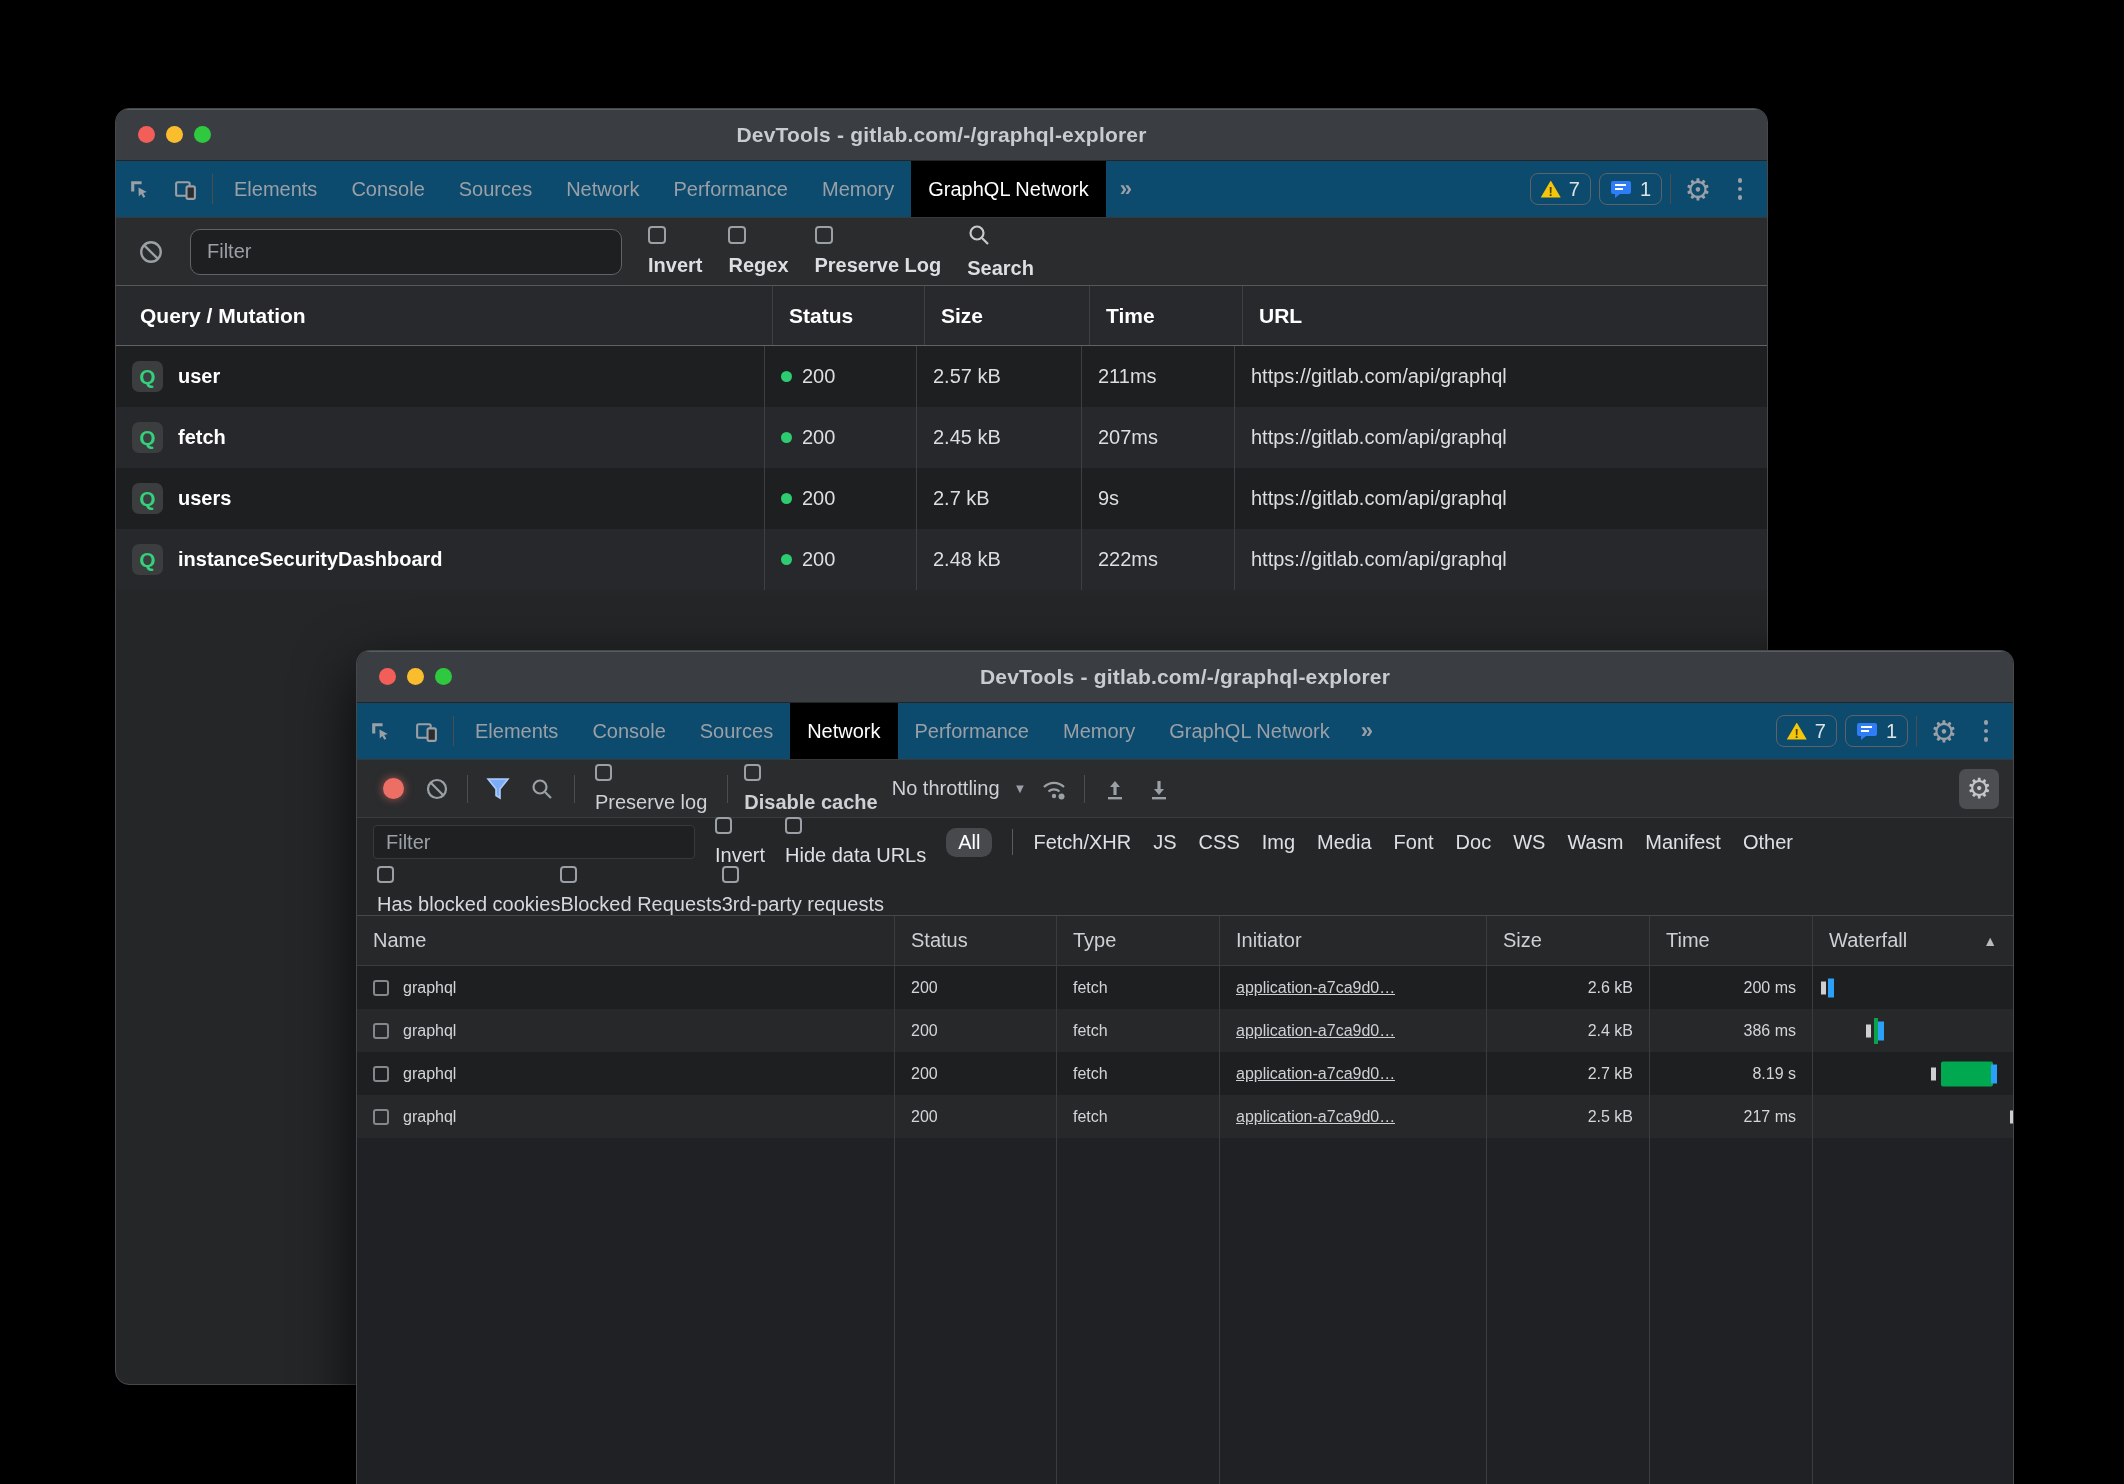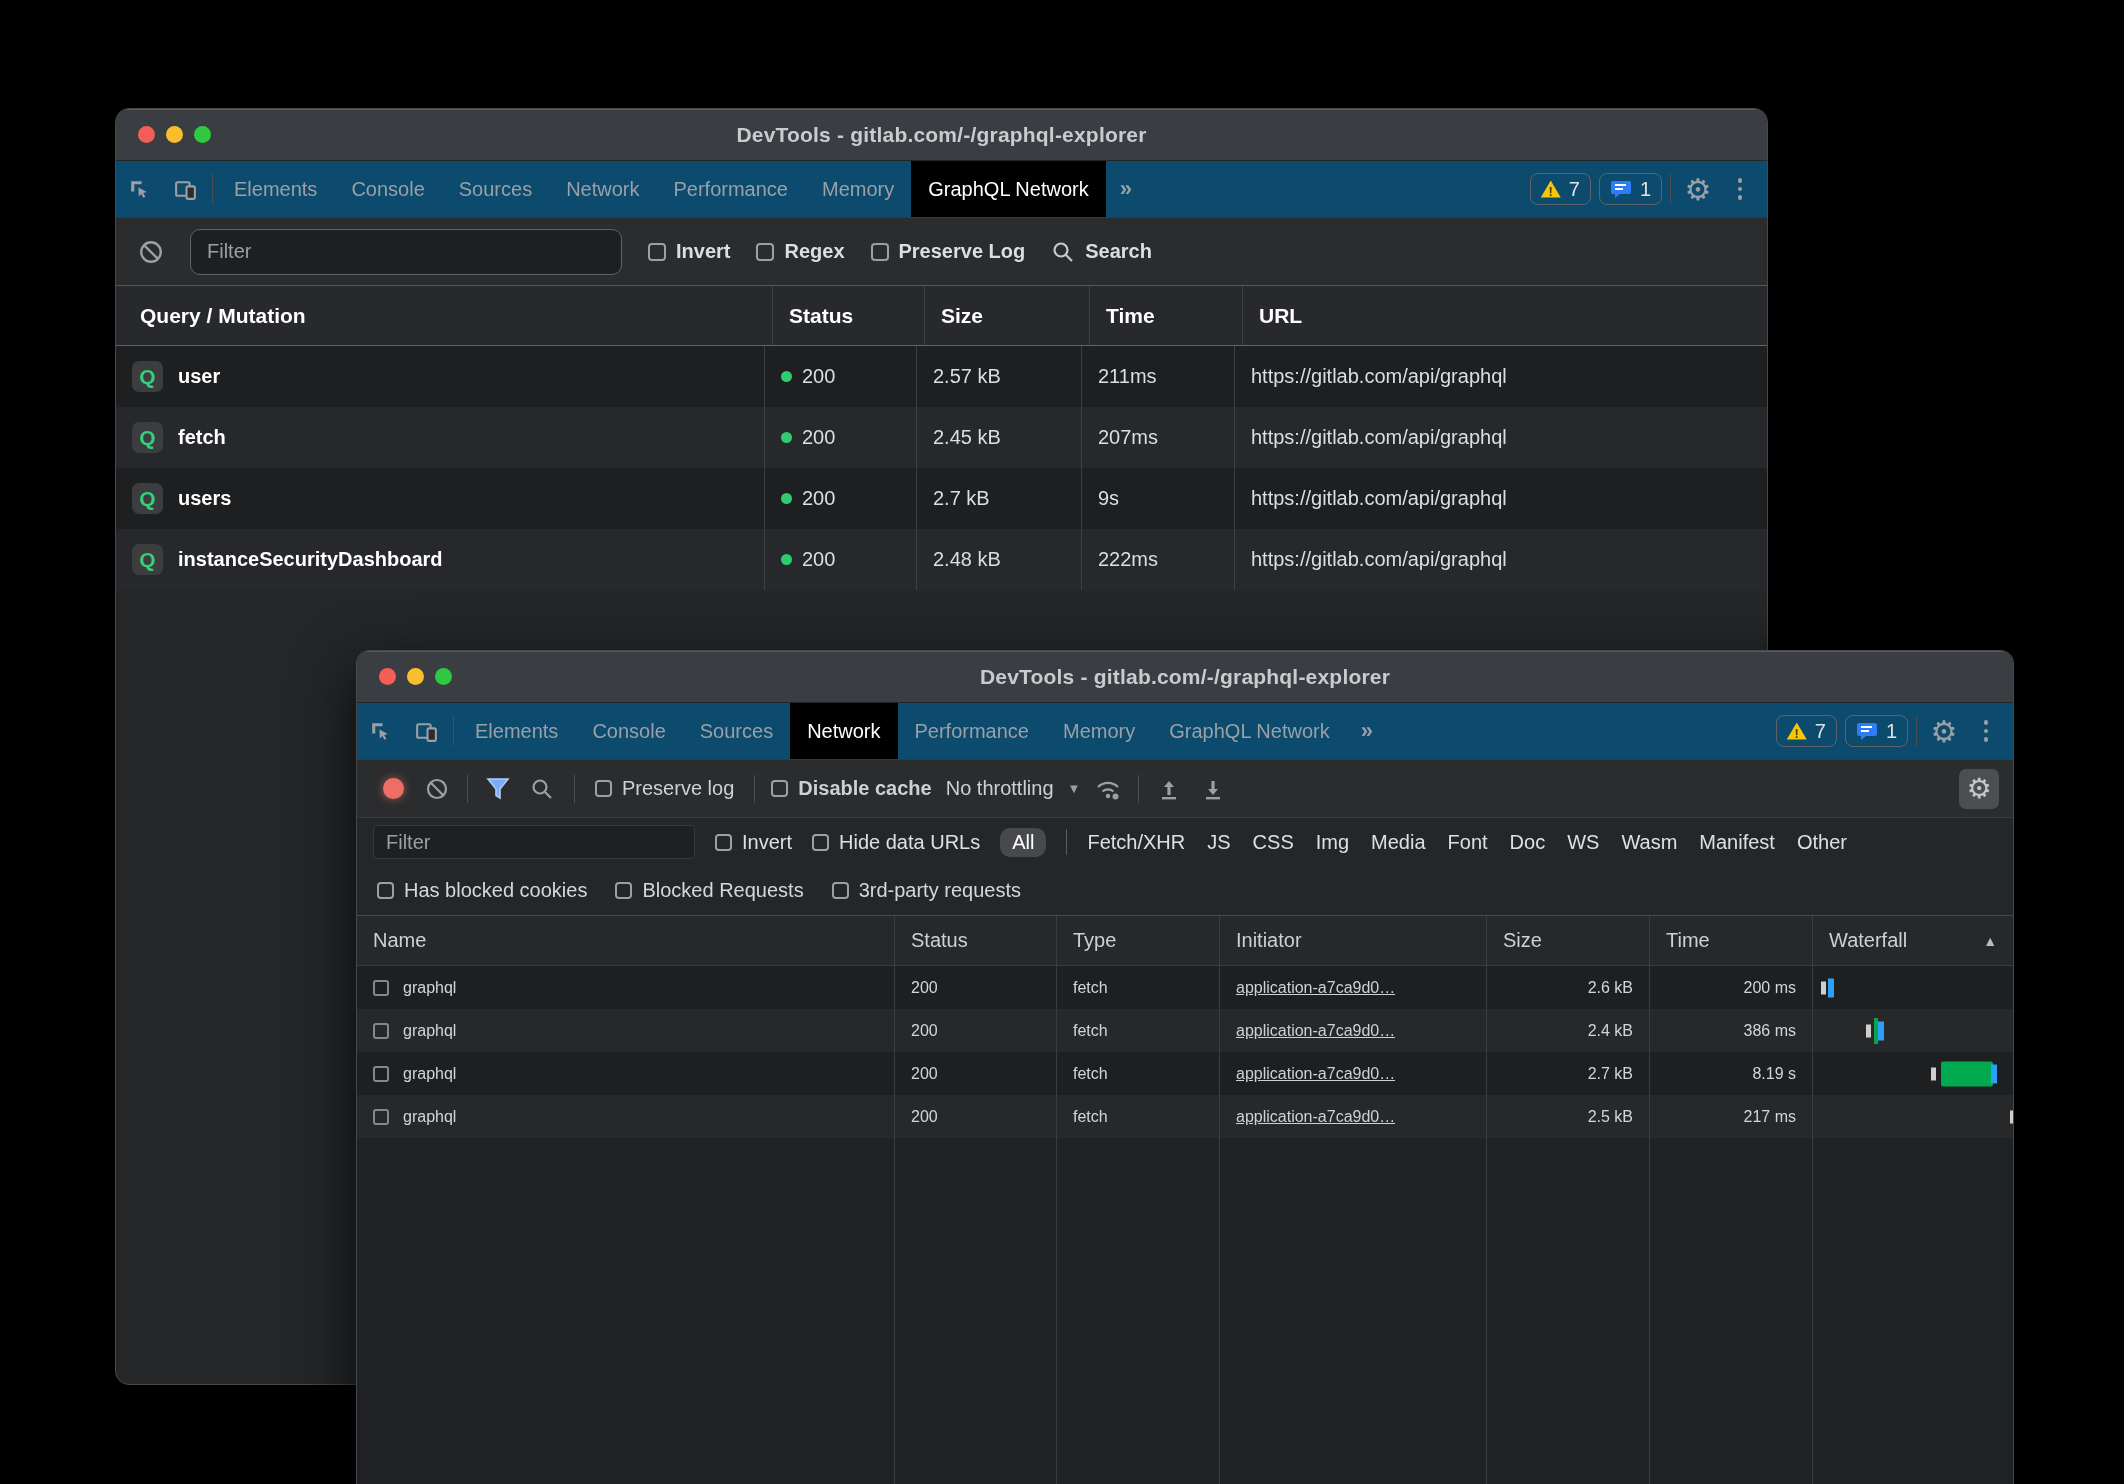--- a/index.html
+++ b/index.html
@@ -34,21 +34,21 @@
   .warn-tri { width:20px; height:17px; background:#f5c60a;
     clip-path:polygon(50% 0,100% 100%,0 100%); position:relative; }
   .warn-tri::after { content:"!"; position:absolute; left:50%; bottom:-1px; transform:translateX(-50%);
     color:#513f00; font-size:13px; font-weight:700; }
   .gearbtn { display:flex; align-items:center; justify-content:center; width:46px; color:#9aa0a6; font-size:30px; }
   .kebab { display:flex; flex-direction:column; justify-content:center; align-items:center; gap:4px; width:38px; margin-right:8px; }
   .kebab i { width:4.5px; height:4.5px; border-radius:50%; background:#9aa0a6; }
 
   
   .cbx { width:18px; height:18px; border:2px solid #9aa0a6; border-radius:4px; flex:none; }
-  .cbl { display:flex; align-items:center; gap:10px; white-space:nowrap; }
+  .cbl { display:flex; align-items:flex-start; gap:10px; white-space:nowrap;flex-direction:column; }
   svg { display:block; }
 
   
   .b-filterbar { height:68px; background:#2a2c2e; display:flex; align-items:center; gap:26px;
     padding:0 22px; border-bottom:1px solid #55575a; }
   .b-filterbar .lbl { color:#dcdee1; font-size:20px; font-weight:600; }
   .b-input { width:432px; height:46px; background:#1d1f21; border:1px solid #606368; border-radius:10px;
     color:#e8eaed; font-size:20px; padding:0 16px; outline:none; }
   .b-input::placeholder { color:#9aa0a6; }
 
@@ -80,21 +80,21 @@
   .f-filterrow { height:48px; background:#242628; display:flex; align-items:center; gap:20px; padding:0 16px;
     color:#dde0e3; font-size:20px; }
   .f-input { width:322px; height:34px; background:#1e2022; border:1px solid #37393b; border-radius:4px;
     color:#e8eaed; font-size:20px; padding:0 12px; outline:none; }
   .f-input::placeholder { color:#9aa0a6; }
   .f-filterrow .cbx, .f-optrow .cbx { width:17px; height:17px; }
   .chips { display:flex; align-items:center; gap:22px; white-space:nowrap; }
   .chip { color:#dde0e3; cursor:default; }
   .chip.active { background:#47494d; border-radius:10px; padding:3px 12px; color:#fff; }
   .chip-sep { width:1px; height:26px; background:#5a5c5e; margin:0 -2px; }
-  .f-optrow { height:50px; background:#242628; display:flex; align-items:center; gap:28px; padding:0 20px;
+  .f-optrow { height:50px; background:#242628; display:flex; align-items:center; padding:0 20px;
     color:#d5d8db; font-size:20px; border-bottom:1px solid #47494c; }
 
   
   .f-grid { display:grid; grid-template-columns:537px 162px 163px 267px 163px 163px 1fr; }
   .f-head { height:50px; background:#27282a; border-bottom:1px solid #3a3c3e; }
   .f-head .cell { color:#cdd1d5; font-size:20px; }
   .f-grid .cell + .cell { border-left:1px solid #3a3c3e; }
   .f-row { height:43px; font-size:16px; color:#d3d6d9; }
   .f-row.odd { background:#1e1f21; }
   .f-row.even { background:#27282a; }

